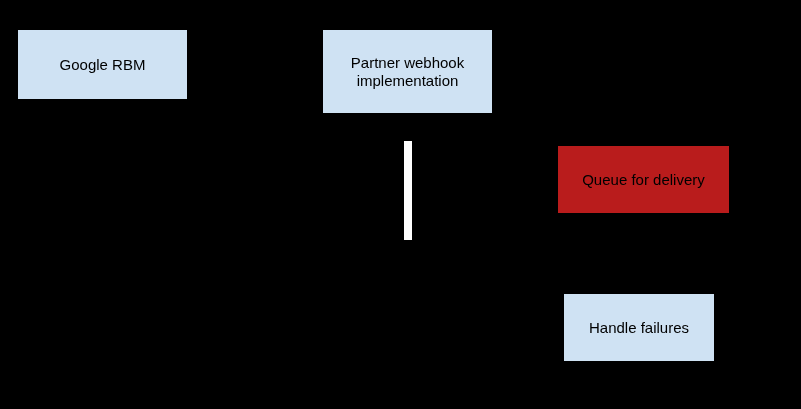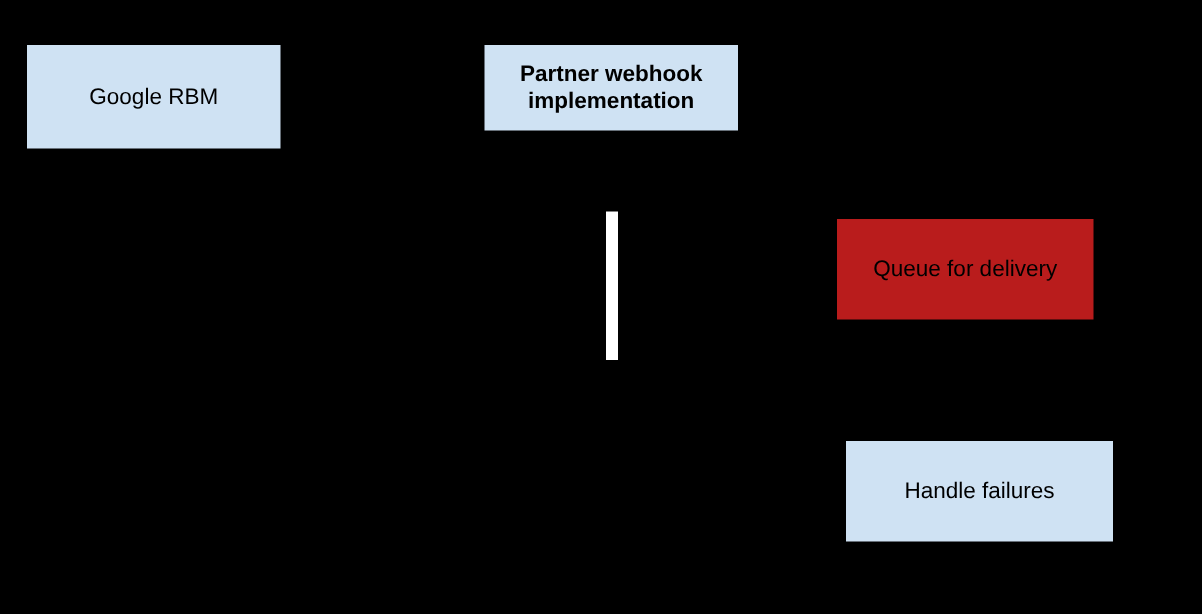--- a/index.html
+++ b/index.html
@@ -50,28 +50,28 @@
 </style>
 </head>
 <body style="background: rgb(0, 0, 0);">
 
 <div id="canvas" style="width: 801px; height: 409px; background: rgb(0, 0, 0); padding-left: 10px;">
 
   <div class="node" id="node-google-rbm" style="left: 18px; top: 30px; width: 169px; height: 69px; background: rgb(207, 226, 243); color: rgb(0, 0, 0);">
     <span class="node-label">Google RBM</span>
   </div>
 
-  <div class="node" id="node-partner-webhook-implementation" style="left: 323px; top: 30px; width: 169px; height: 57px; background: rgb(207, 226, 243); color: rgb(0, 0, 0); font-weight: bold;">
+  <div class="node" id="node-partner-webhook-implementation" style="left: 323px; top: 30px; width: 169px; height: 83px; background: rgb(207, 226, 243); color: rgb(0, 0, 0);">
     <span class="node-label">Partner webhook
 implementation</span>
   </div>
 
   <div class="node" id="node-queue-for-delivery" style="left: 558px; top: 146px; width: 171px; height: 67px; background: #b91c1c; color: rgb(0, 0, 0);">
     <span class="node-label">Queue for delivery</span>
   </div>
 
-  <div class="node" id="node-handle-failures" style="left: 564px; top: 294px; width: 178px; height: 67px; background: rgb(207, 226, 243); color: rgb(0, 0, 0);">
+  <div class="node" id="node-handle-failures" style="left: 564px; top: 294px; width: 150px; height: 67px; background: rgb(207, 226, 243); color: rgb(0, 0, 0);">
     <span class="node-label">Handle failures</span>
   </div>
 
   <div class="connector-bar" id="connector-vertical-bar" style="left: 404px; top: 141px; width: 8px; height: 99px; background: rgb(255, 255, 255);"></div>
 
 </div>
 
 </body></html>

